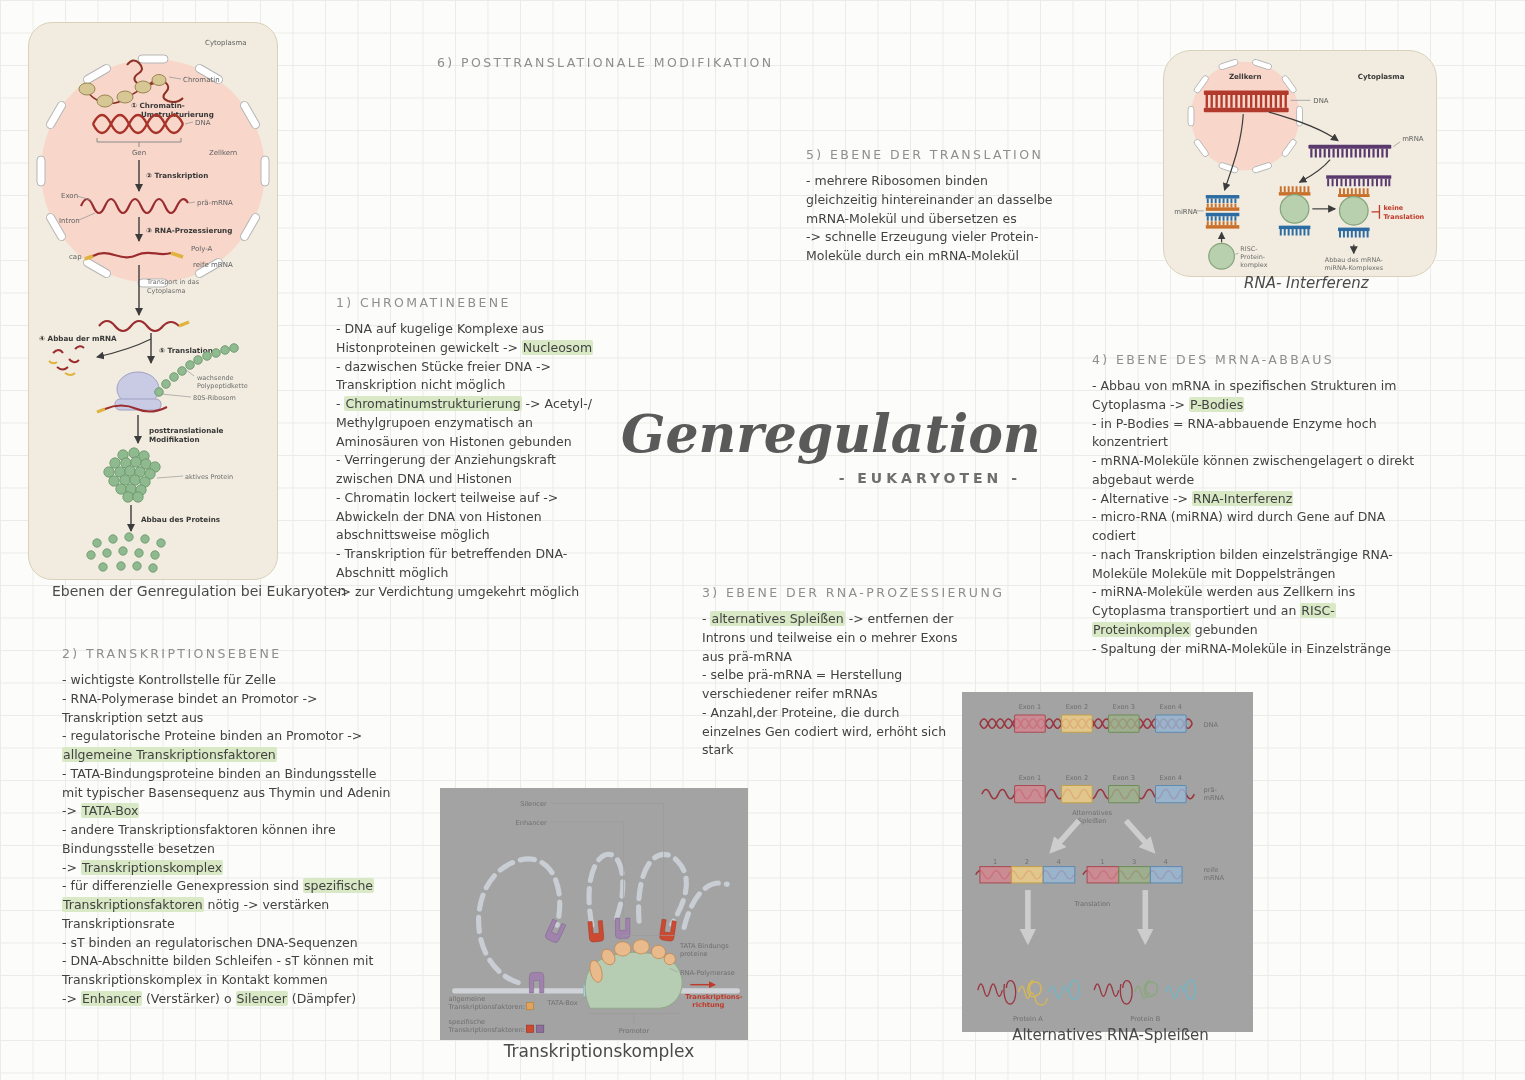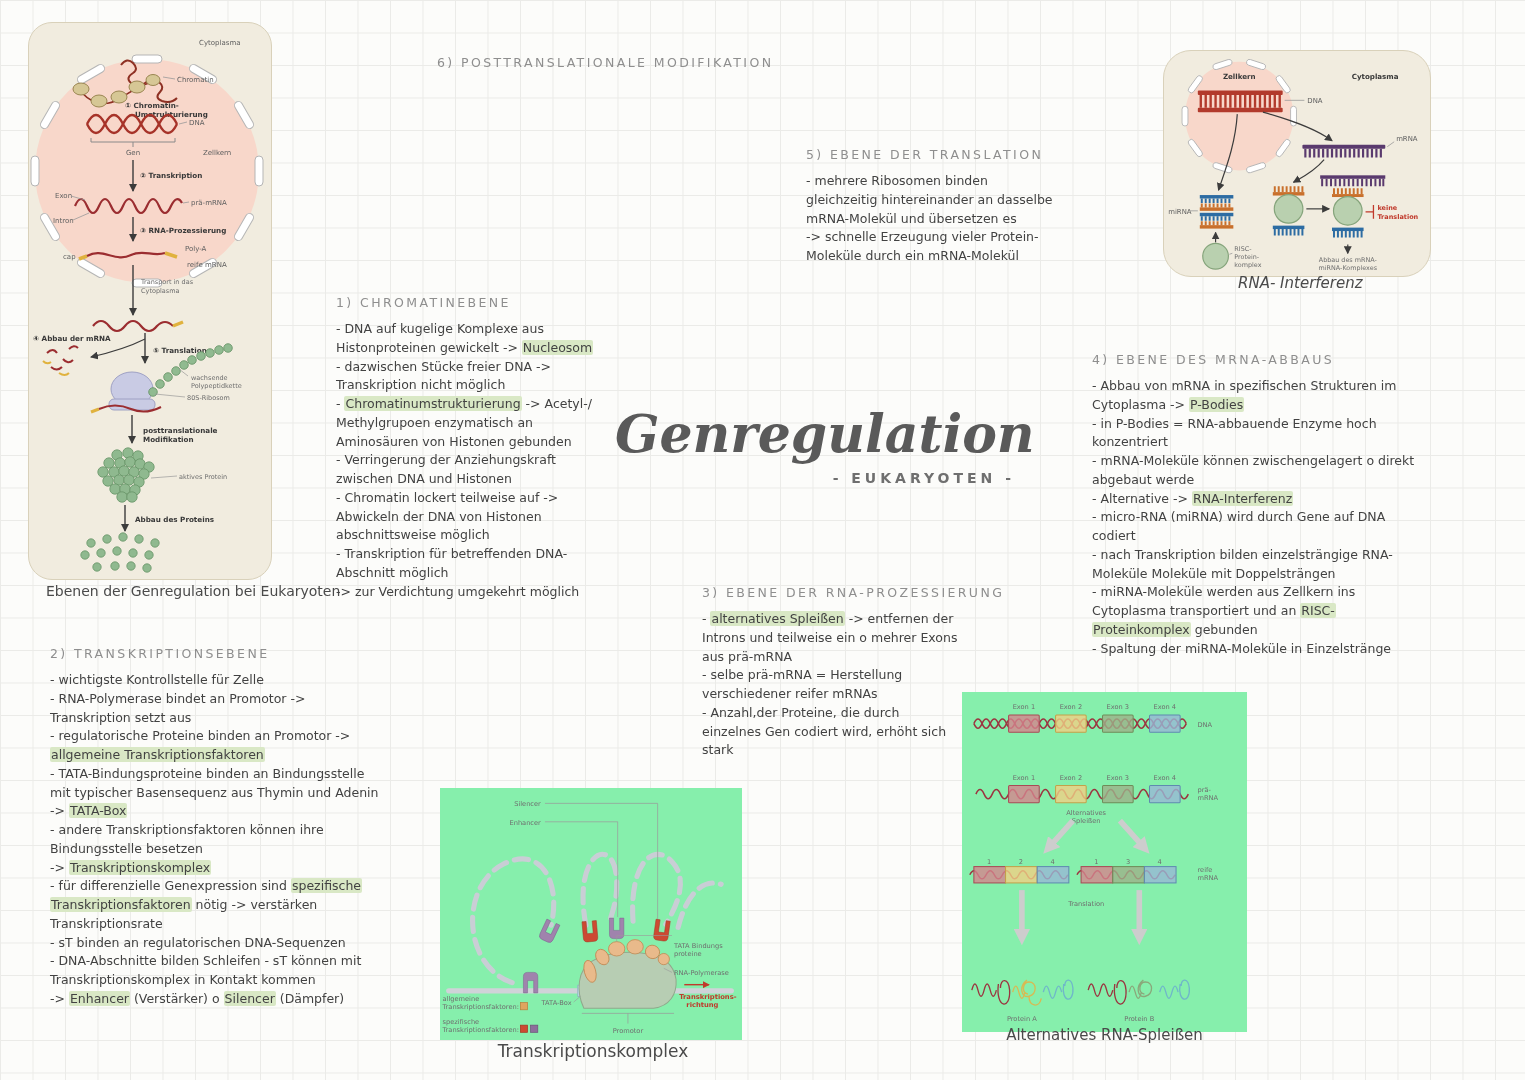--- a/index.html
+++ b/index.html
@@ -5,23 +5,23 @@
   html,body{margin:0;padding:0;}
   body{
     width:1525px;height:1080px;position:relative;overflow:hidden;
     background-color:#fcfcfa;
     background-image:linear-gradient(#ebebe8 1px,transparent 1px),
                      linear-gradient(90deg,#ebebe8 1px,transparent 1px);
     background-size:32.5px 32.5px;
     font-family:"DejaVu Sans","Liberation Sans",sans-serif;
     color:#3f3f3f;
   }
-  .abs{position:absolute;}
+  .abs{position:absolute;padding-left:6px;}
   .panel{background:#f1ecdf;border:1.5px solid #d9d1ba;border-radius:24px;}
-  .backdrop{background:#86efac;}
+  .backdrop{background:#a3a3a3;}
   .section{position:absolute;}
   .section h3{
     margin:0 0 10px 0;font-size:12.5px;font-weight:normal;letter-spacing:2.4px;
     color:#8e8e8e;white-space:nowrap;
   }
   .bullets{font-size:12.5px;line-height:1.5;color:#424242;}
   .bullet{margin:0;}
   .hl{background:#d9e8c5;border-radius:2px;padding:0 1px;box-decoration-break:clone;}
   .caption{font-size:14px;color:#4a4a4a;}
   #title-block{text-align:right;}
@@ -354,21 +354,21 @@
       <div class="bullet"><span>- in P-Bodies = RNA-abbauende Enzyme hoch konzentriert</span></div>
       <div class="bullet"><span>- mRNA-Moleküle können zwischengelagert o direkt abgebaut werde</span></div>
       <div class="bullet"><span>- Alternative -&gt; </span><span class="hl">RNA-Interferenz</span></div>
       <div class="bullet"><span>- micro-RNA (miRNA) wird durch Gene auf DNA codiert</span></div>
       <div class="bullet"><span>- nach Transkription bilden einzelsträngige RNA-Moleküle Moleküle mit Doppelsträngen</span></div>
       <div class="bullet"><span>- miRNA-Moleküle werden aus Zellkern ins Cytoplasma transportiert und an </span><span class="hl">RISC-Proteinkomplex</span><span> gebunden</span></div>
       <div class="bullet"><span>- Spaltung der miRNA-Moleküle in Einzelstränge</span></div>
     </div>
 </div>
 
-<div class="section" id="s2" style="left:50px;top:646px;width:335px;">
+<div class="section" id="s2" style="left:62px;top:646px;width:335px;">
   <h3>2) TRANSKRIPTIONSEBENE</h3>
   <div class="bullets">
       <div class="bullet"><span>- wichtigste Kontrollstelle für Zelle</span></div>
       <div class="bullet"><span>- RNA-Polymerase bindet an Promotor -&gt; Transkription setzt aus</span></div>
       <div class="bullet"><span>- regulatorische Proteine binden an Promotor -&gt; </span><span class="hl">allgemeine Transkriptionsfaktoren</span></div>
       <div class="bullet"><span>- TATA-Bindungsproteine binden an Bindungsstelle mit typischer Basensequenz aus Thymin und Adenin -&gt; </span><span class="hl">TATA-Box</span></div>
       <div class="bullet"><span>- andere Transkriptionsfaktoren können ihre Bindungsstelle besetzen</span></div>
       <div class="bullet"><span>-&gt; </span><span class="hl">Transkriptionskomplex</span></div>
       <div class="bullet"><span>- für differenzielle Genexpression sind </span><span class="hl">spezifische Transkriptionsfaktoren</span><span> nötig -&gt; verstärken Transkriptionsrate</span></div>
       <div class="bullet"><span>- sT binden an regulatorischen DNA-Sequenzen</span></div>

